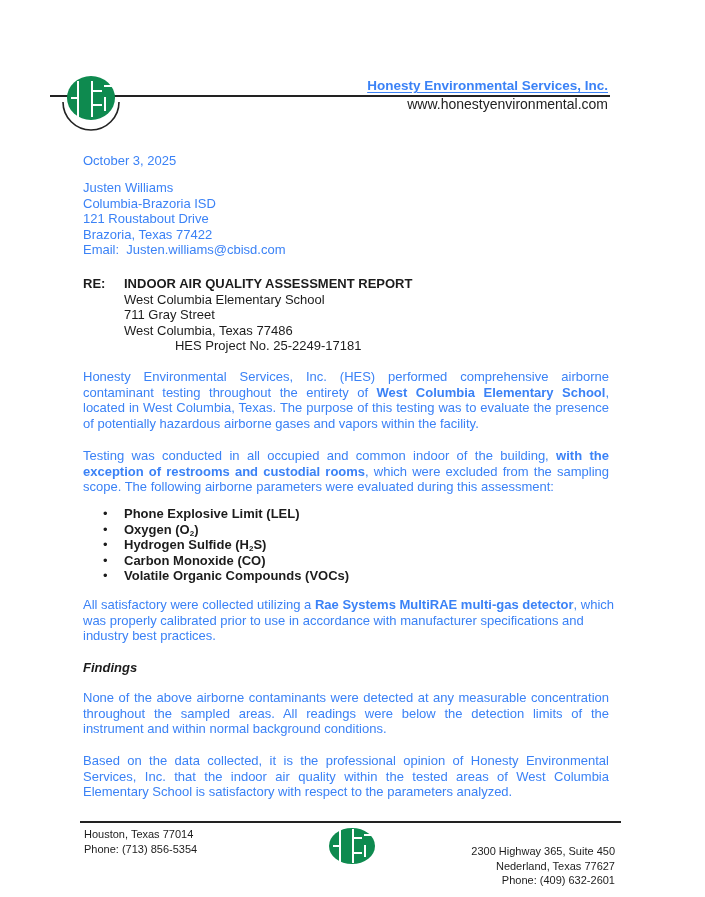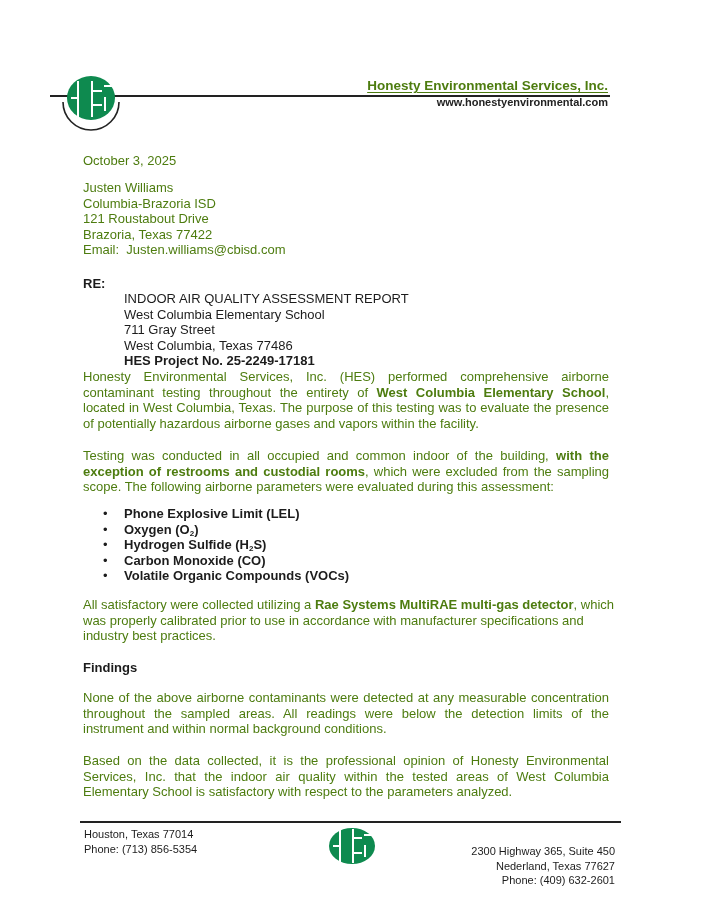--- a/index.html
+++ b/index.html
@@ -2,36 +2,36 @@
 <html><head>
 <meta charset="utf-8">
 <style>
   html, body { margin: 0; padding: 0; background: #ffffff; }
   body { width: 705px; height: 897px; position: relative; overflow: hidden;
          font-family: "Liberation Sans", sans-serif; color: #1c1c1c; }
 
   
   .hdr-line { position: absolute; left: 50px; top: 95px; width: 560px; height: 1.5px; background: #222; }
   .logo-top { position: absolute; left: 60px; top: 71px; width: 62px; height: 62px; }
-  .company { position: absolute; right: 97px; top: 78px; font-size: 13.5px; font-weight: bold; color: #4d7c0f; text-decoration: underline; text-underline-offset: 2px; }
-  .website { position: absolute; right: 97px; top: 96px; font-size: 11px; font-weight: bold; color: #222; }
+  .company { position: absolute; right: 97px; top: 78px; font-size: 13.5px; font-weight: bold; color: #3b82f6; text-decoration: underline; text-underline-offset: 2px; }
+  .website { position: absolute; right: 97px; top: 96px; font-size: 14px; font-weight: normal; color: #222; }
 
-  .txt { position: absolute; font-size: 13px; line-height: 15.5px; color: #4d7c0f; }
+  .txt { position: absolute; font-size: 13px; line-height: 15.5px; color: #3b82f6; }
   .just { text-align: justify; text-align-last: left; }
   b { font-weight: bold; }
 
   .re-label { position: absolute; left: 83px; top: 276px; font-size: 13px; font-weight: bold; }
   .re-block { position: absolute; left: 124px; top: 276px; font-size: 13px; line-height: 15.5px; }
 
   ul.params { position: absolute; left: 103px; top: 506px; margin: 0; padding: 0; list-style: none; font-size: 13px; line-height: 15.5px; font-weight: bold; }
   ul.params li { position: relative; padding-left: 21px; }
   ul.params li::before { content: "\2022"; position: absolute; left: 0; top: 0; font-weight: normal; }
   sub { font-size: 8px; vertical-align: -2px; line-height: 0; }
 
-  .findings-h { position: absolute; left: 83px; top: 660px; font-size: 13px; font-weight: bold; }
+  .findings-h { position: absolute; left: 83px; top: 660px; font-size: 13px; font-weight: bold; font-style: italic; }
 
   
   .ftr-line { position: absolute; left: 80px; top: 821px; width: 541px; height: 1.5px; background: #222; }
   .ftr-left { position: absolute; left: 84px; top: 827px; font-size: 11px; line-height: 14.5px; }
   .ftr-right { position: absolute; right: 90px; top: 826px; font-size: 11px; line-height: 14.5px; text-align: right; margin-top: 18px; }
   .logo-bot { position: absolute; left: 327px; top: 827px; width: 50px; height: 38px; }
 </style>
 </head>
 <body>
 
@@ -59,25 +59,25 @@
   <div>121 Roustabout Drive</div>
   <div>Brazoria, Texas 77422</div>
   <div>
     <span>Email:</span>&nbsp;
     <span>Justen.williams@cbisd.com</span>
   </div>
 </div>
 
 <div class="re-label">RE:</div>
 <div class="re-block">
-  <div style="font-weight:normal;margin-top:15px;">INDOOR AIR QUALITY ASSESSMENT REPORT</div>
+  <div style="font-weight:bold;">INDOOR AIR QUALITY ASSESSMENT REPORT</div>
   <div>West Columbia Elementary School</div>
   <div>711 Gray Street</div>
   <div>West Columbia, Texas 77486</div>
-  <div style="font-weight:bold;">HES Project No. 25-2249-17181</div>
+  <div style="font-weight:normal;text-align:center;">HES Project No. 25-2249-17181</div>
 </div>
 
 <div class="txt just" style="left:83px; top:369px; width:526px;"><span>Honesty Environmental Services, Inc. (HES) performed comprehensive airborne contaminant testing throughout the entirety of </span><b>West Columbia Elementary School</b><span>, located in West Columbia, Texas. The purpose of this testing was to evaluate the presence of potentially hazardous airborne gases and vapors within the facility.</span></div>
 
 <div class="txt just" style="left:83px; top:448px; width:526px;"><span>Testing was conducted in all occupied and common indoor of the building, </span><b>with the exception of restrooms and custodial rooms</b><span>, which were excluded from the sampling scope. The following airborne parameters were evaluated during this assessment:</span></div>
 
 <ul class="params">
   <li>Phone Explosive Limit (LEL)</li>
   <li><span>Oxygen (O</span><sub>2</sub><span>)</span></li>
   <li><span>Hydrogen Sulfide (H</span><sub>2</sub><span>S)</span></li>

